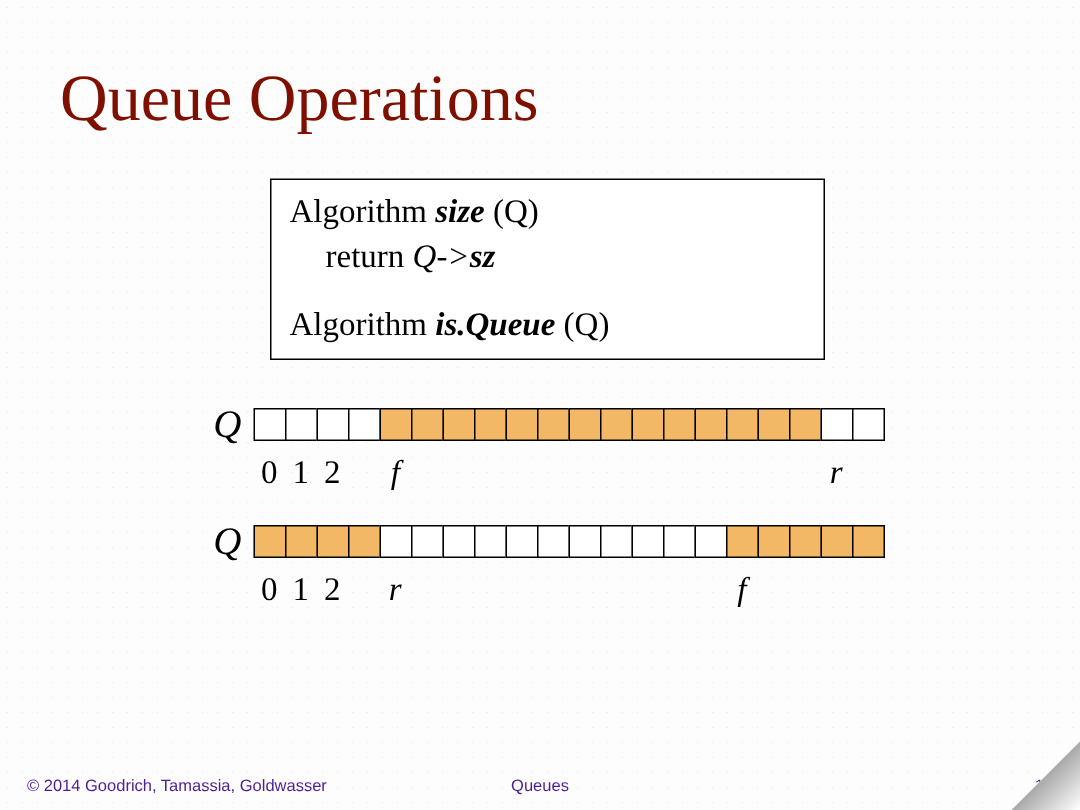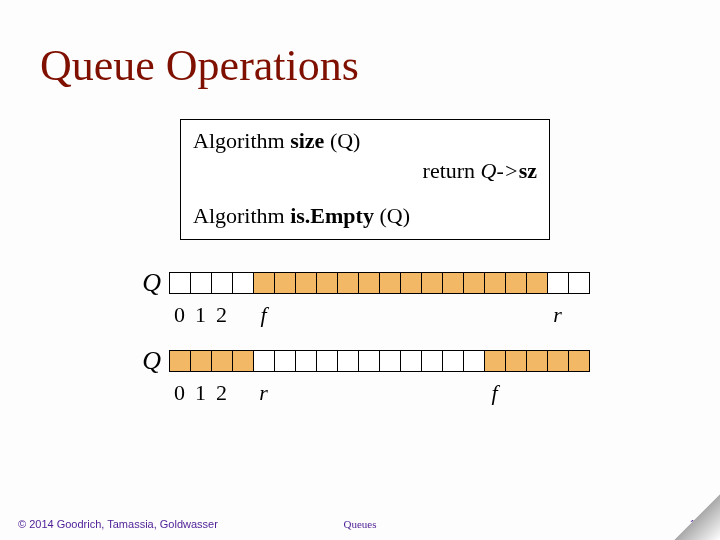--- a/index.html
+++ b/index.html
@@ -31,23 +31,23 @@
 
   .algo-box {
     border: 1px solid #000;
     background: #fff;
     width: 370px;
     margin-left: 140px;
     padding: 6px 12px 8px 12px;
     margin-bottom: 28px;
   }
   .algo-line { font-size: 22px; line-height: 1.35; }
-  .indent { padding-left: 24px; text-align: right; }
+  .indent { padding-left: 24px; }
   .gap { height: 16px; }
-  .bi { font-weight: bold; }
+  .bi { font-weight: bold; font-style: italic; }
   .b  { font-weight: normal; }
   .i  { font-style: italic; }
 
   .diagram { margin-left: 95px; margin-top: 10px; }
   .row { display: flex; align-items: center; margin-bottom: 6px; }
   .qlabel { font-style: italic; font-size: 26px; width: 34px; text-align: right; padding-right: 8px; }
 
   .cells { display: flex; }
   .cell {
     width: 22px; height: 22px;
@@ -74,21 +74,21 @@
 
   .footer {
     position: absolute; bottom: 10px; left: 18px; right: 18px;
     display: flex; justify-content: space-between;
     font-family: Arial, Helvetica, sans-serif;
     font-size: 11px;
     color: #4c1d95;
     z-index: 2;
   }
   .footer .mid {
-    position: absolute; left: 0; right: 0; text-align: center; font-family: Liberation Serif, serif;
+    position: absolute; left: 0; right: 0; text-align: center;
   }
 </style>
 </head>
 <body>
 
 <div class="slide">
 
   <div class="title">Queue Operations</div>
 
   <div class="algo-box">
@@ -102,21 +102,21 @@
       <span class="b">return</span>
       <span> </span>
       <span class="i">Q-&gt;</span><span class="bi">sz</span>
     </div>
 
     <div class="gap"></div>
 
     <div class="algo-line">
       <span class="b">Algorithm</span>
       <span> </span>
-      <span class="bi">is.Empty</span>
+      <span class="bi">is.Queue</span>
       <span>(Q)</span>
     </div>
   </div>
 
   <div class="diagram">
     <div class="row">
       <div class="qlabel">Q</div>
       <div class="cells" id="cells-1">
           <div class="cell"></div>
           <div class="cell"></div>

